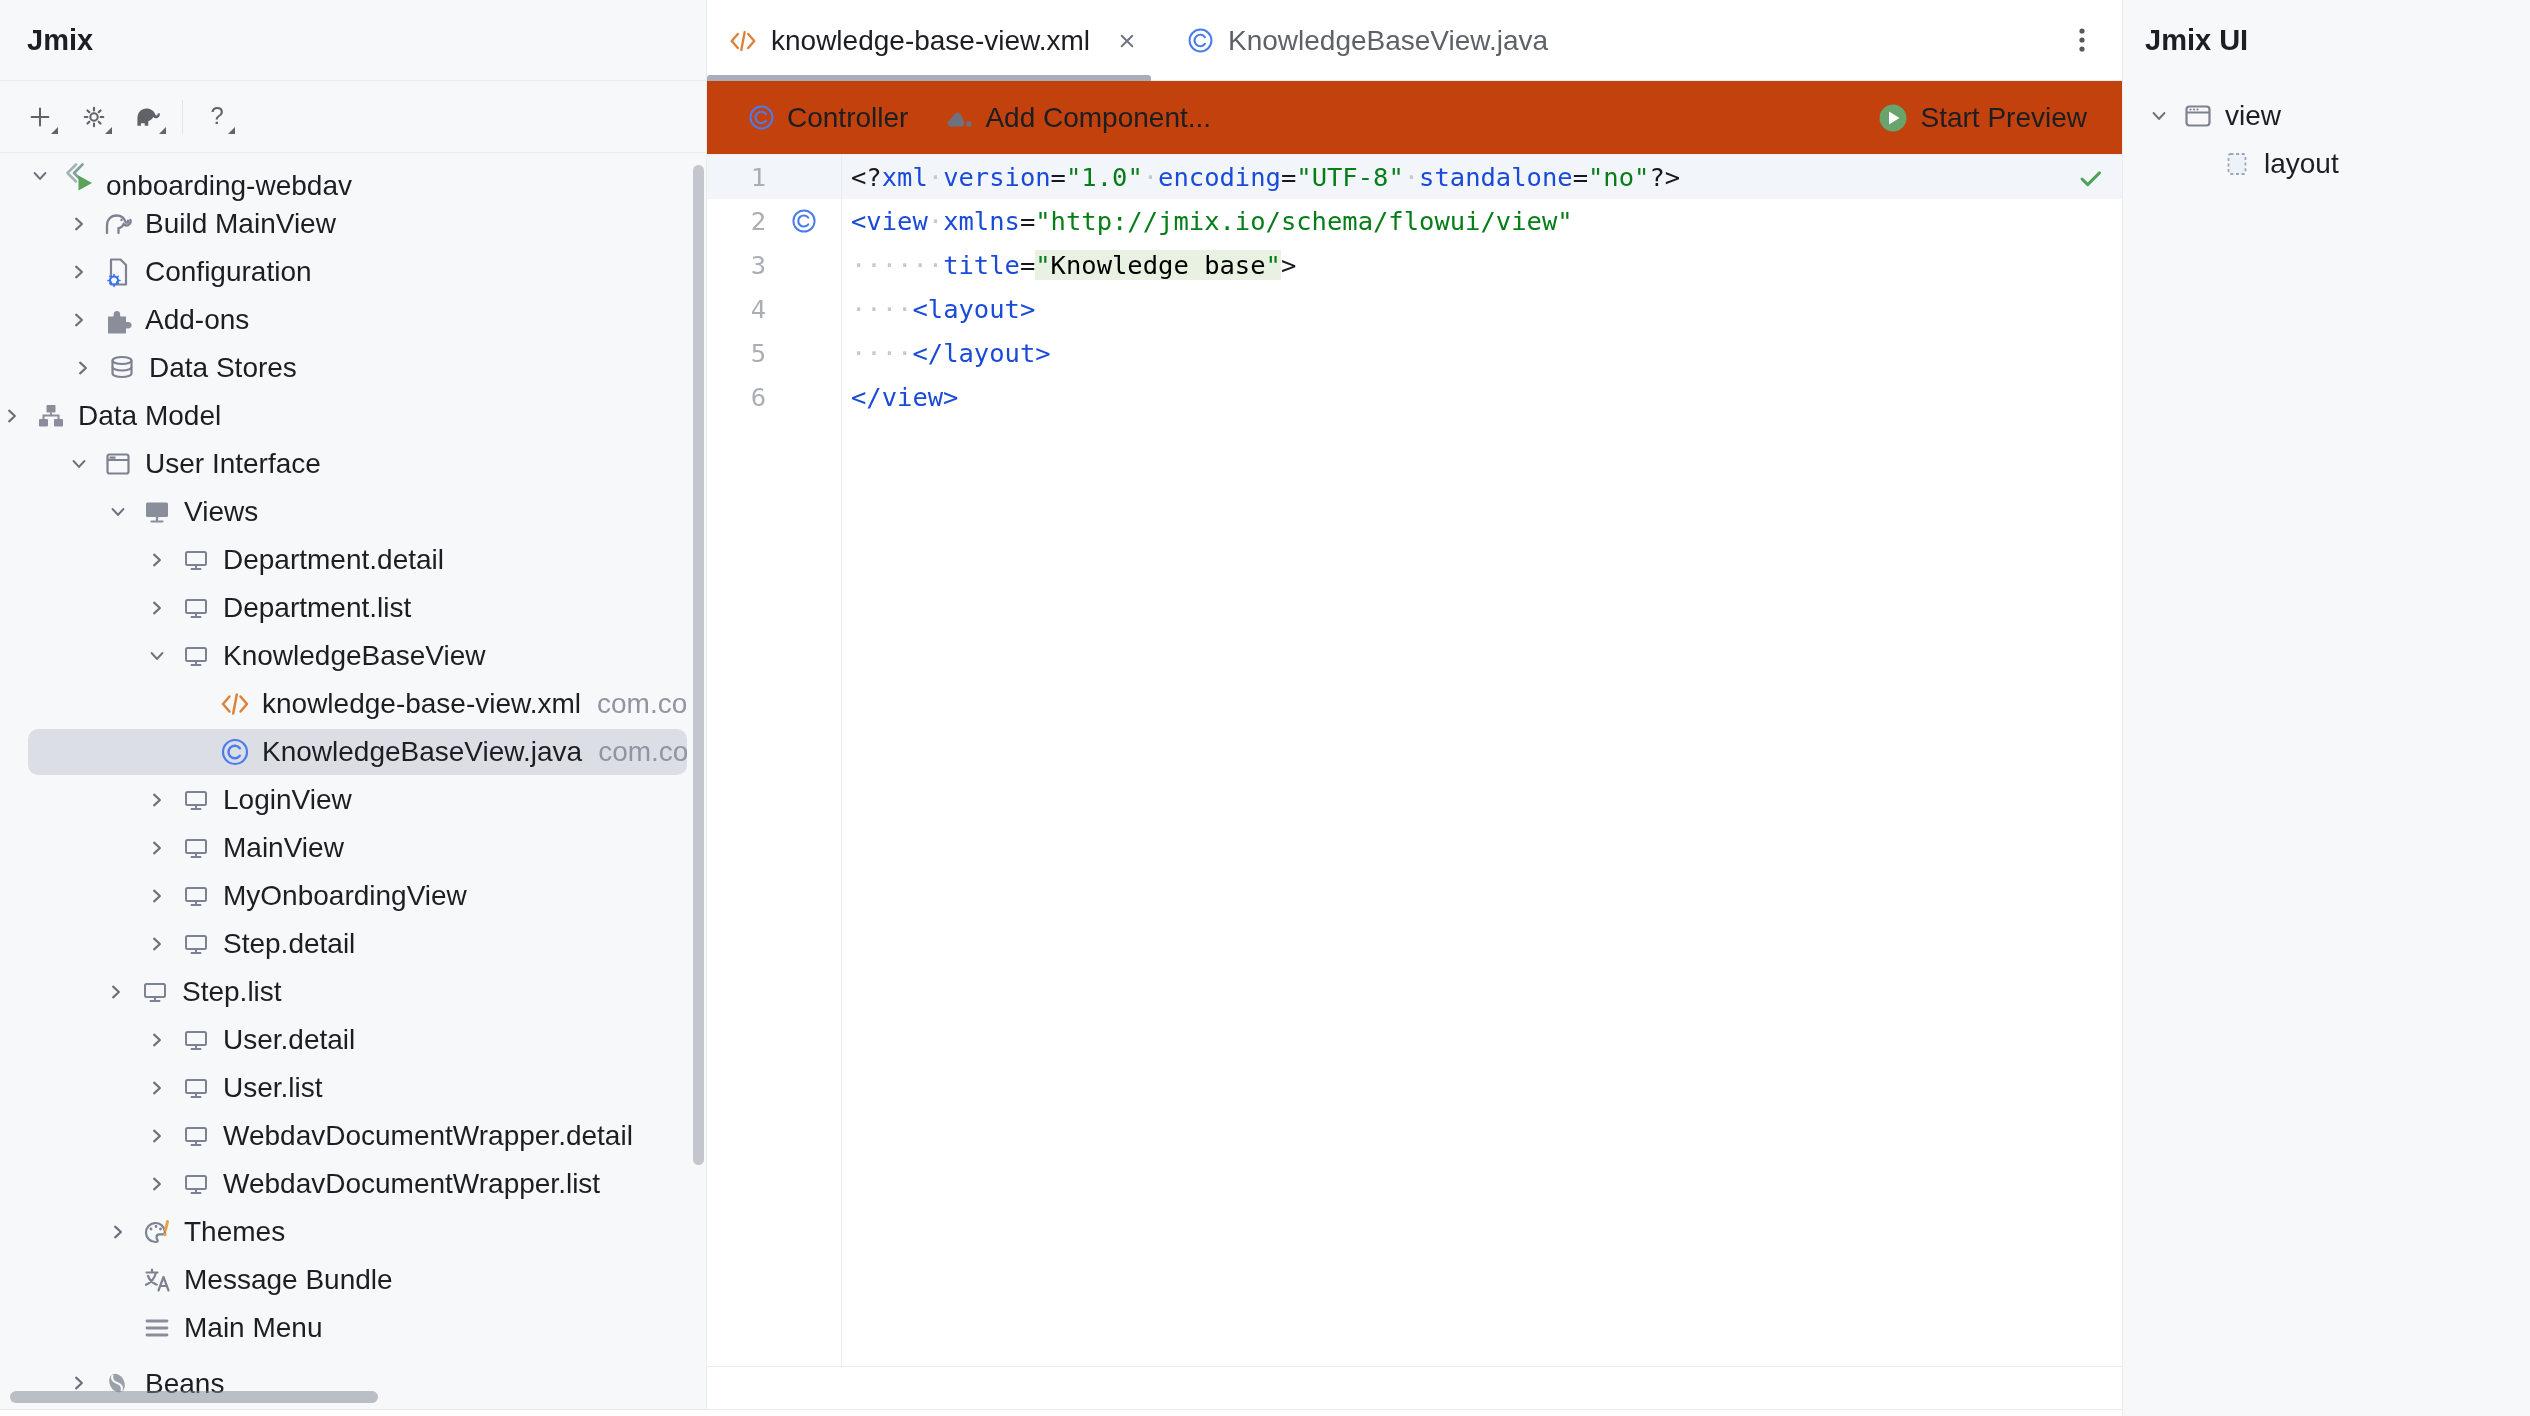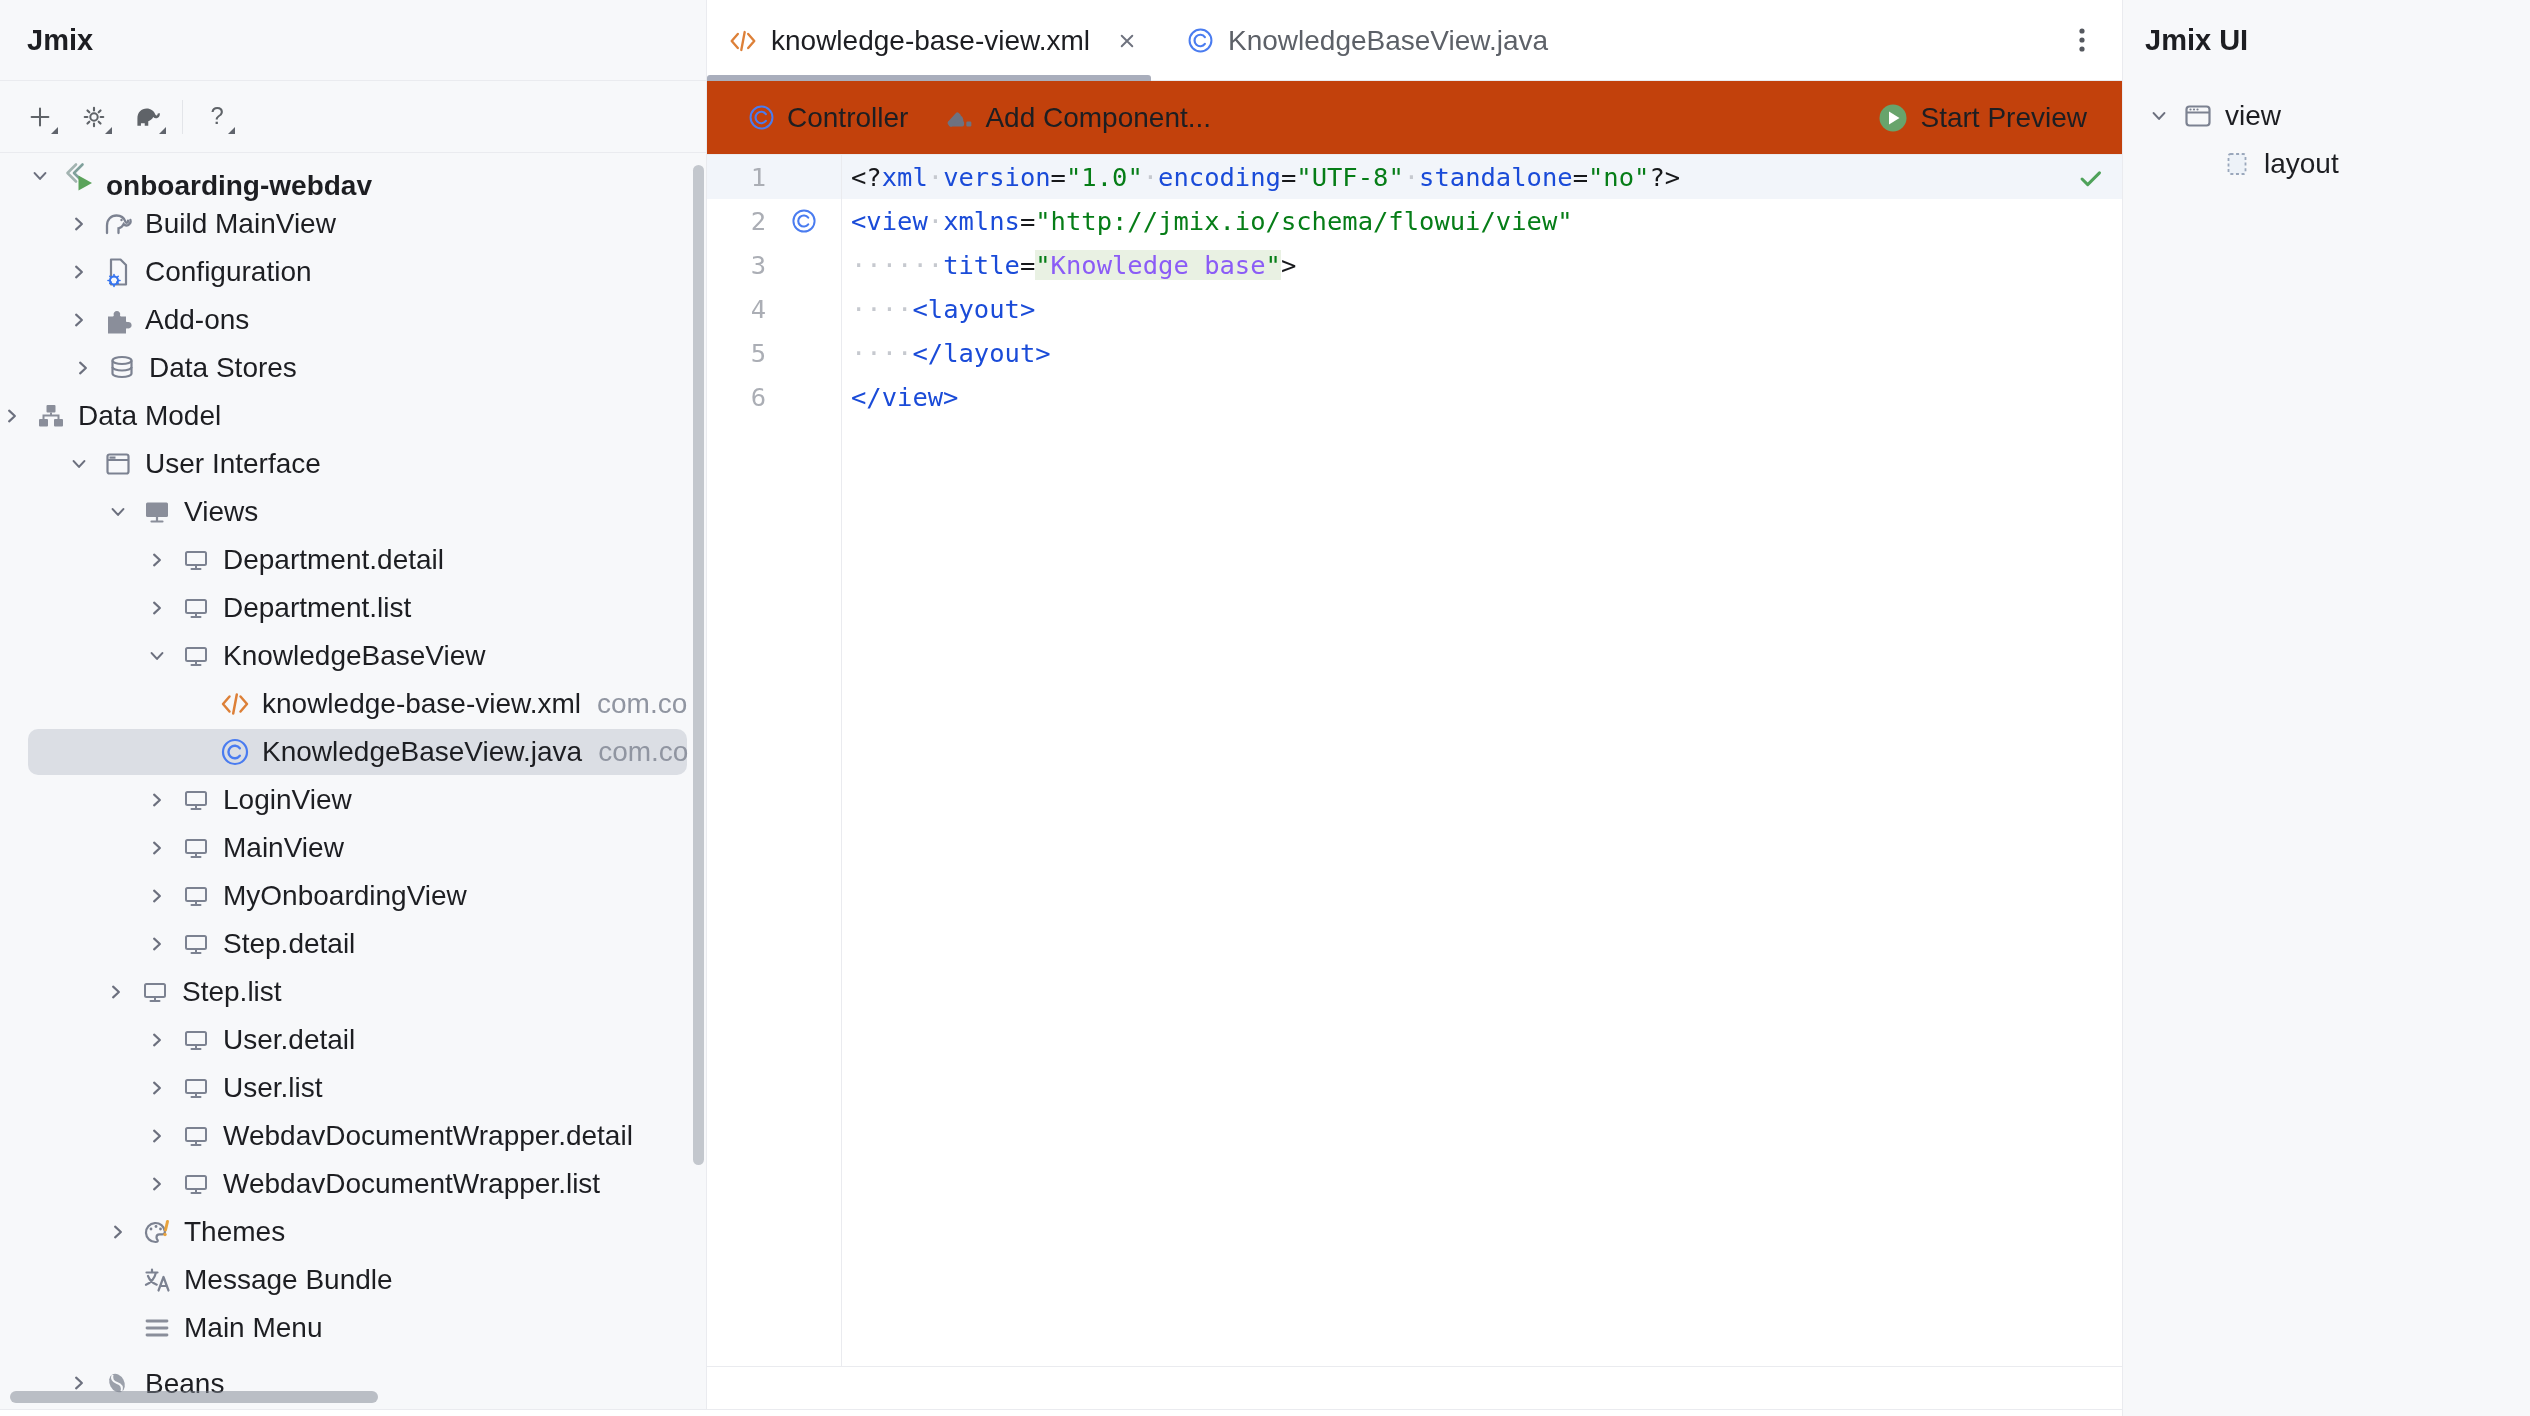--- a/index.html
+++ b/index.html
@@ -17,21 +17,21 @@
   .tbtn .dd{position:absolute;right:2px;bottom:3px;width:0;height:0;border-left:7px solid transparent;border-bottom:7px solid #60646C;}
   .tb-sep{width:0;height:34px;border-left:1.5px solid #E3E5E9;margin:0 14px 0 0;}
   #lp-toolbar-sep{position:absolute;left:0;top:152px;width:100%;height:0;border-top:1.5px solid #EAEBEF;}
   #lp-tree{position:absolute;left:0;top:152px;right:0;bottom:7px;overflow:hidden;}
   .trow{position:relative;height:48px;display:flex;align-items:center;white-space:nowrap;font-size:28px;}
   .trow .sel-bg{position:absolute;left:28px;right:19px;top:1px;bottom:1px;background:#DBDEE4;border-radius:10px;}
   .trow>*{position:relative;}
   .chev{width:28px;height:34px;display:inline-flex;align-items:center;justify-content:center;}
   .trow .icn{margin-left:6px;margin-right:10px;}
   .tlabel{color:#1D1E22;}
-  .tlabel.bold{font-weight:700;margin-top:20px;}
+  .tlabel.bold{font-weight:400;margin-top:20px;}
   .tsuffix{color:#9095A1;margin-left:16px;}
   
   .vscroll{position:absolute;right:2px;width:11px;border-radius:6px;background:rgba(125,131,143,.42);}
   .hscroll{position:absolute;height:12px;border-radius:6px;background:rgba(125,131,143,.5);}
 
   
   #editor{position:absolute;left:707px;top:0;width:1415px;height:1416px;background:#fff;}
   #tabbar{position:absolute;left:0;top:0;width:100%;height:81px;background:#fff;border-bottom:1.5px solid #EAEBEF;box-sizing:border-box;}
   .tab{position:absolute;top:0;height:81px;display:flex;align-items:center;}
   #tab-0{left:0;width:444px;padding-left:20px;box-sizing:border-box;}
@@ -54,21 +54,21 @@
   .cl{position:relative;height:44px;display:flex;align-items:center;font-family:"DejaVu Sans Mono",monospace;font-size:25.5px;}
   .cl.hl{background:#F2F5FA;}
   .cl .num{width:59px;text-align:right;color:#ABAEB5;flex:0 0 auto;}
   .cl .gut{width:75px;height:44px;display:flex;align-items:center;justify-content:center;flex:0 0 auto;}
   .cl .ct{margin-left:10px;white-space:pre;}
   .tk-p{color:#17181B;}
   .tk-b{color:#1A4BD8;}
   .tk-s{color:#067D17;}
   .tk-w{color:#C6C9CF;}
   .tk-shq{color:#067D17;background:#E9F1E3;}
-  .tk-sht{color:#8b5cf6;background:#E9F1E3;text-align:right;}
+  .tk-sht{color:#000000;background:#E9F1E3;text-align:right;}
   #inspect-check{position:absolute;left:1368px;top:8px;}
   #breadcrumbs{position:absolute;left:0;top:1366px;width:100%;height:43px;background:#fff;border-top:1.5px solid #EAEBEF;box-sizing:border-box;}
 
   
   #right-panel{position:absolute;left:2122px;top:0;width:408px;height:1416px;background:#F7F8FA;border-left:1.5px solid #EAEBEF;box-sizing:border-box;}
   #rp-title{position:absolute;left:22px;top:0;height:80px;line-height:80px;font-size:29px;font-weight:700;}
   #rp-tree{position:absolute;left:0;top:92px;right:0;bottom:0;overflow:hidden;}
 
   #bottom-sliver{position:absolute;left:0;top:1409px;width:2122px;height:7px;background:#fff;border-top:1.5px solid #EAEBEF;box-sizing:border-box;}
 </style>

